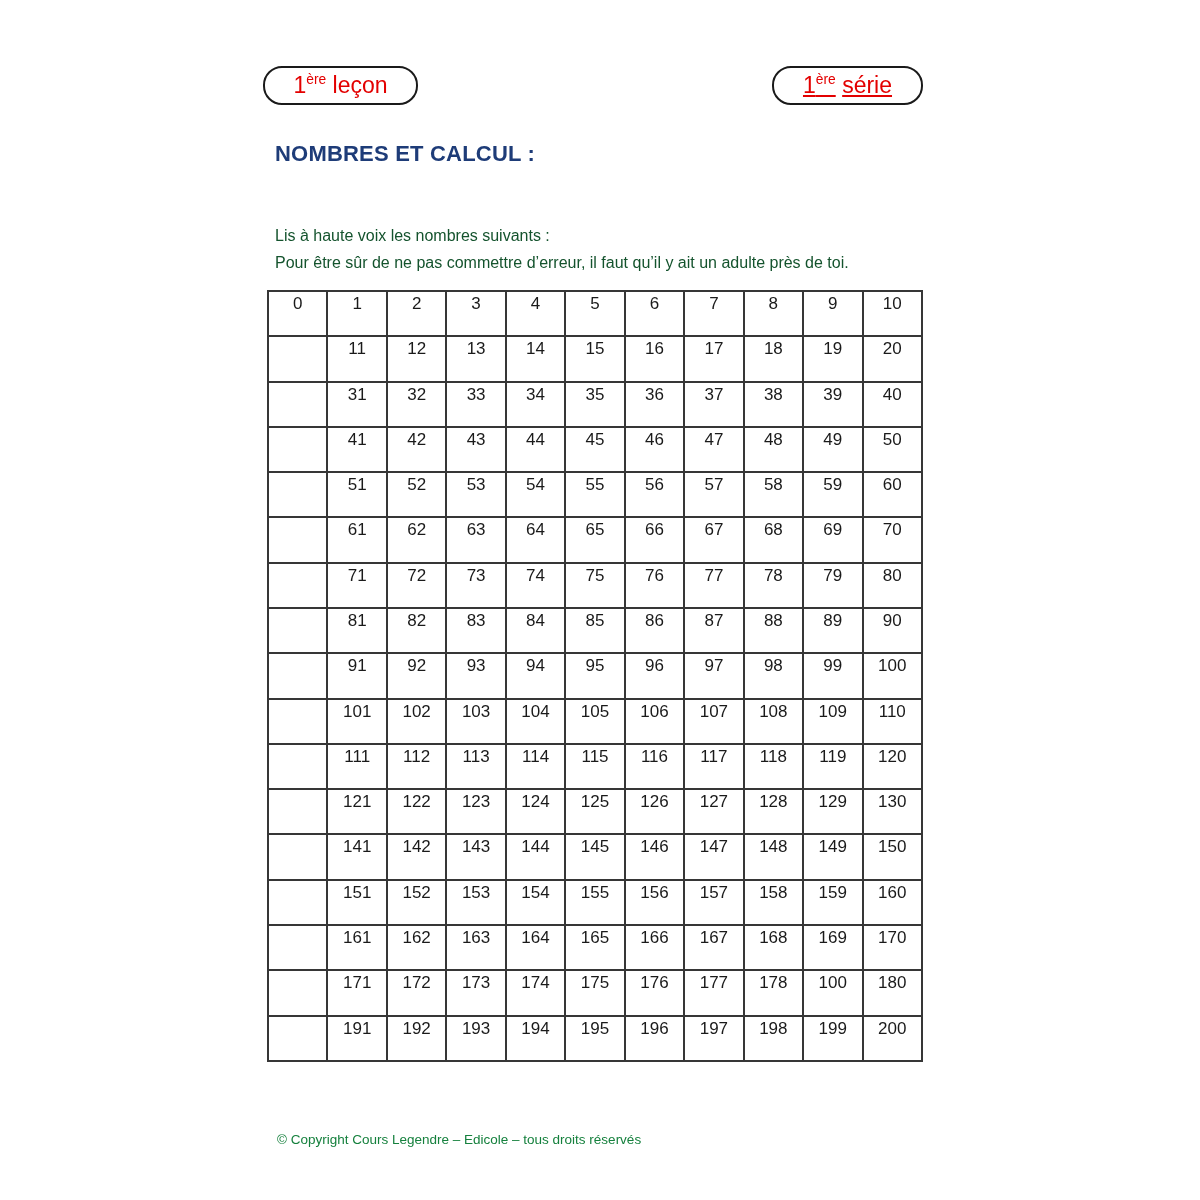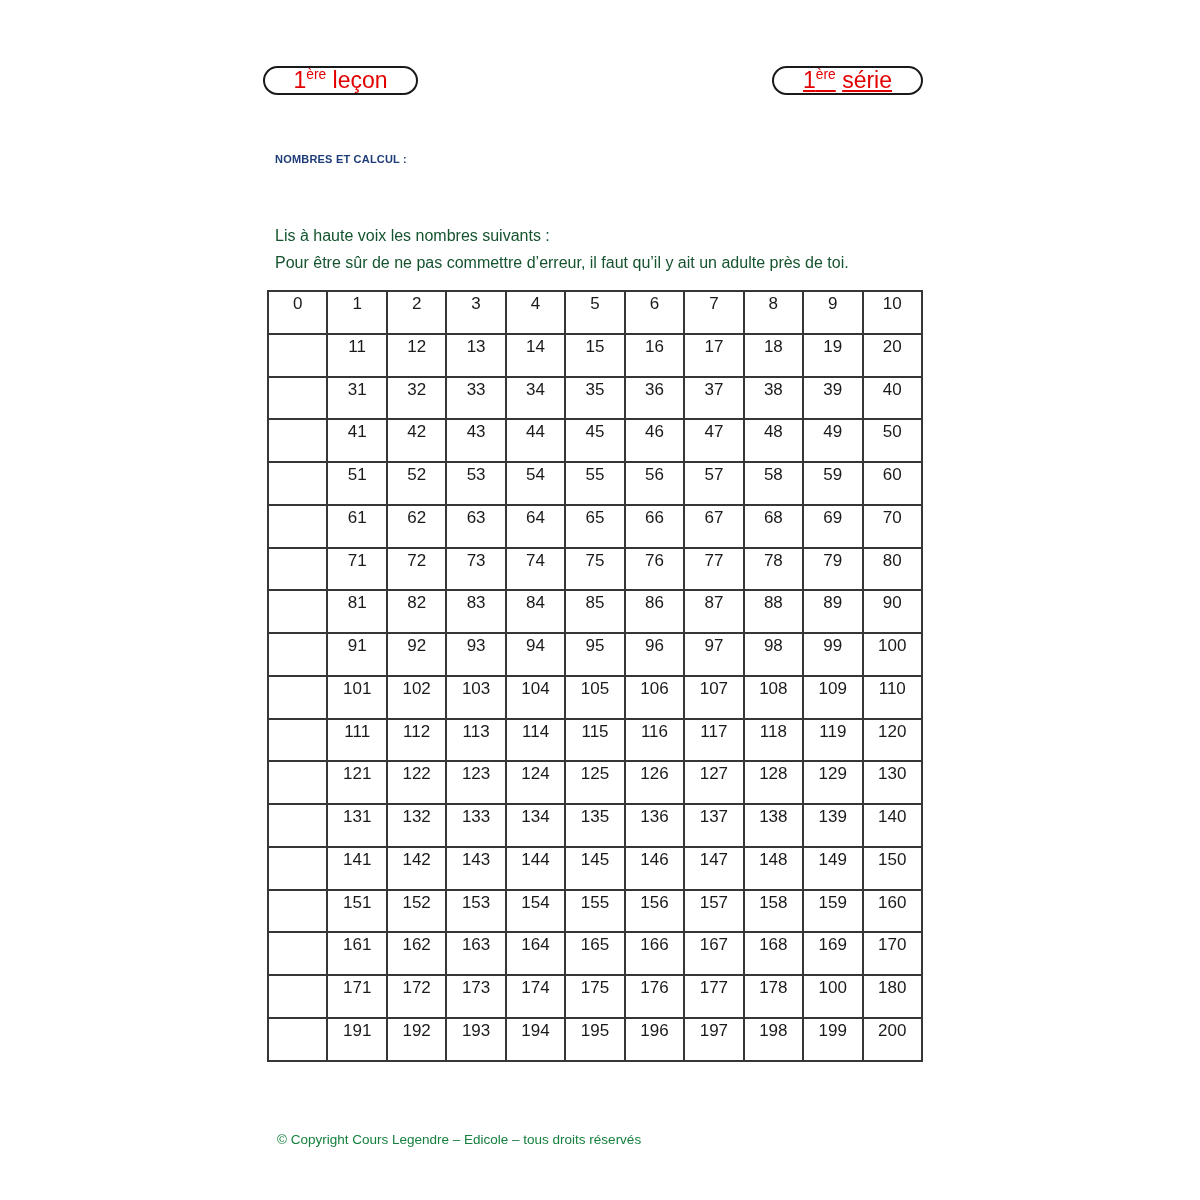--- a/index.html
+++ b/index.html
@@ -13,21 +13,21 @@
     width: 1200px;
     height: 1200px;
     background: #ffffff;
     overflow: hidden;
   }
 
   
   .badge {
     position: absolute;
     top: 66px;
-    height: 29px;
+    height: 39px;
     border: 2px solid #1a1a1a;
     border-radius: 19px;
     background: #ffffff;
     display: flex;
     align-items: center;
     justify-content: center;
     color: #e30000;
     font-size: 23px;
     line-height: 1;
     box-sizing: border-box;
@@ -38,23 +38,23 @@
     font-size: 60%;
     vertical-align: super;
     line-height: 0;
   }
   .badge .badge-word { margin-left: 0.28em; }
 
   
   .heading-section {
     position: absolute;
     left: 275px;
-    top: 153px;
+    top: 141px;
     color: #1e3c78;
-    font-size: 11px;
+    font-size: 22px;
     font-weight: bold;
     letter-spacing: 0.2px;
     white-space: nowrap;
   }
   .heading-title {
     position: absolute;
     left: 397px;
     top: 168px;
     color: #ce0000;
     font-size: 17px;
@@ -276,33 +276,20 @@
           <td>124</td>
           <td>125</td>
           <td>126</td>
           <td>127</td>
           <td>128</td>
           <td>129</td>
           <td>130</td>
         </tr>
         <tr>
           <td></td>
-          <td>131</td>
-          <td>132</td>
-          <td>133</td>
-          <td>134</td>
-          <td>135</td>
-          <td>136</td>
-          <td>137</td>
-          <td>138</td>
-          <td>139</td>
-          <td>140</td>
-        </tr>
-        <tr>
-          <td></td>
           <td>141</td>
           <td>142</td>
           <td>143</td>
           <td>144</td>
           <td>145</td>
           <td>146</td>
           <td>147</td>
           <td>148</td>
           <td>149</td>
           <td>150</td>

